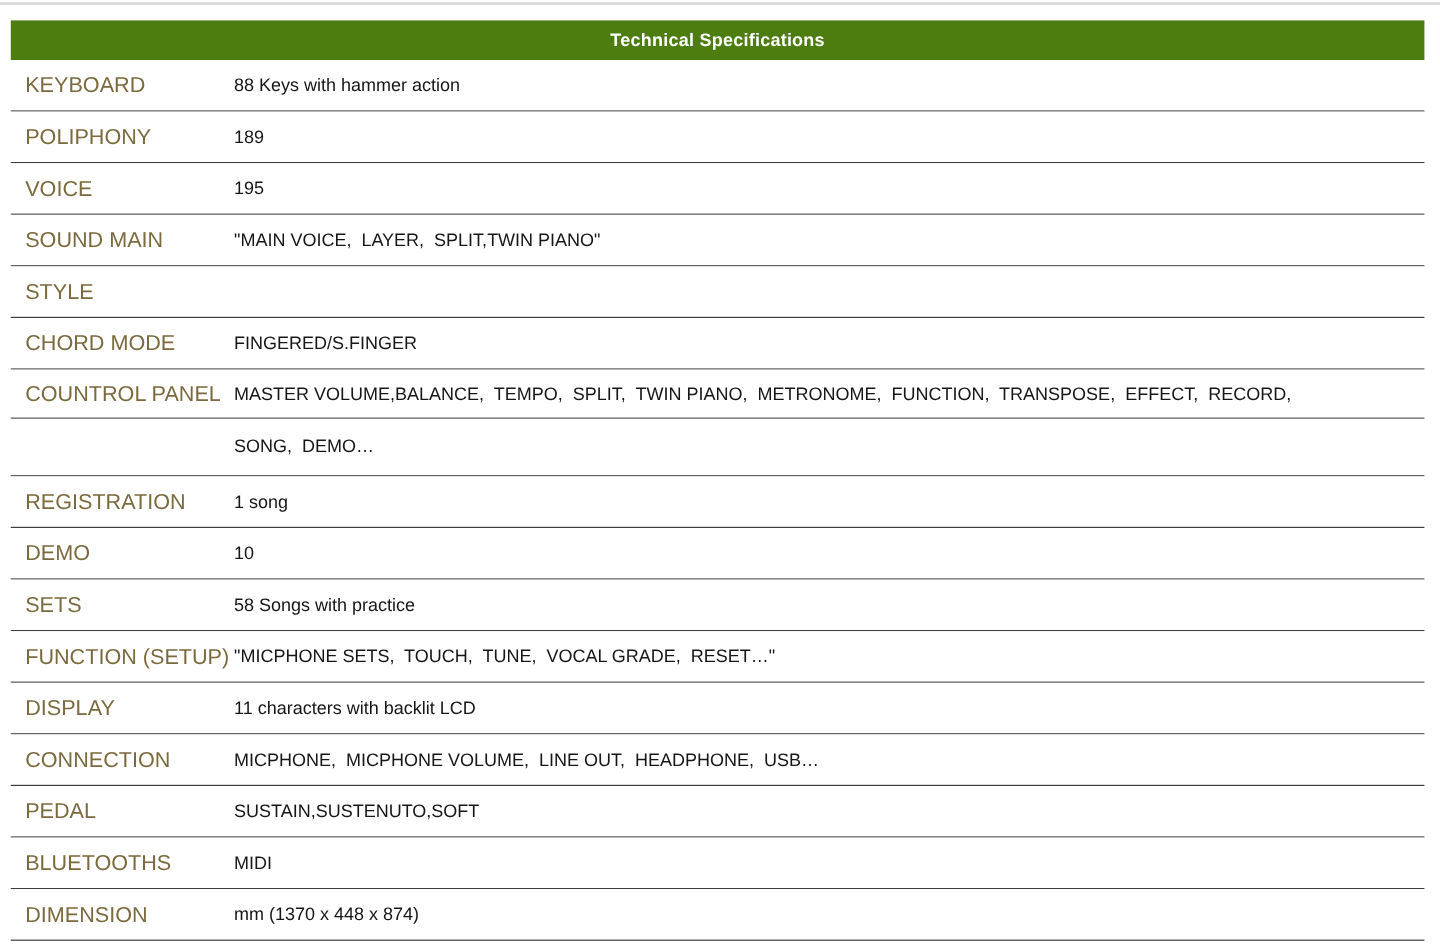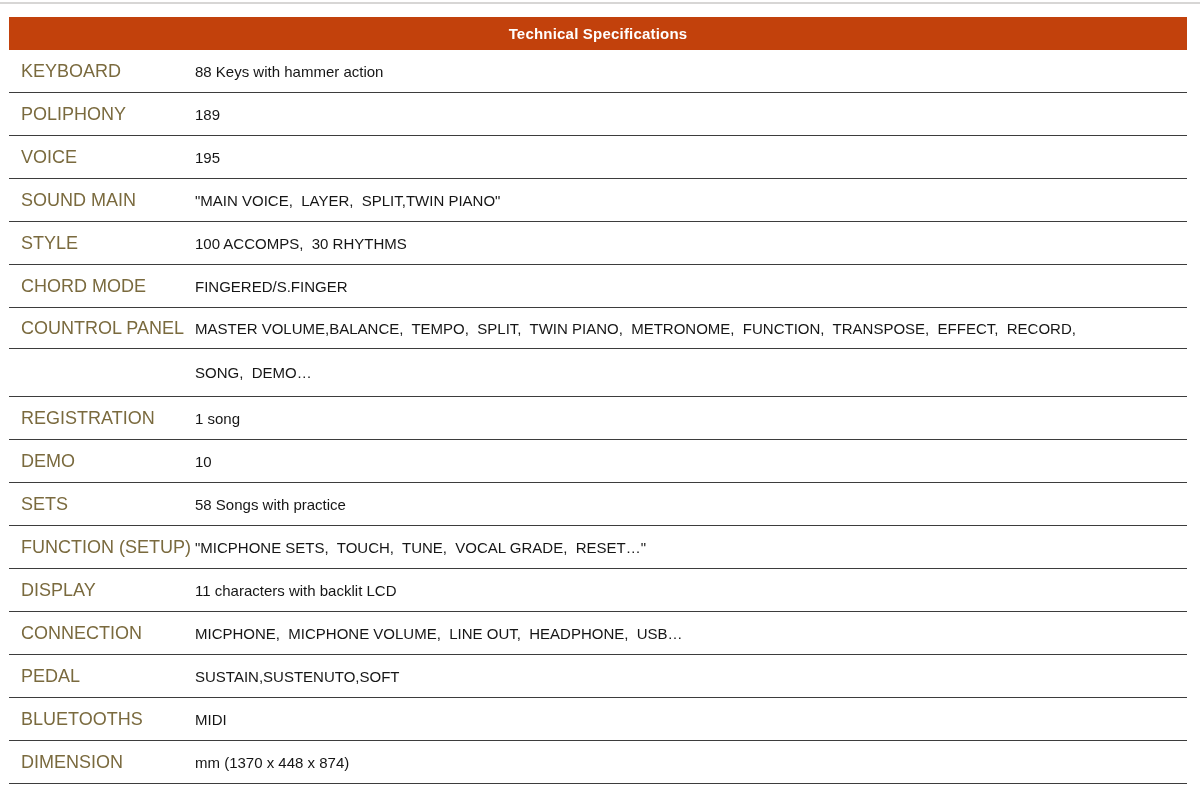--- a/index.html
+++ b/index.html
@@ -24,21 +24,21 @@
     background: #d7d6d5;
   }
   .spec-container {
     position: absolute;
     left: 9px;
     top: 17px;
     width: 1178px;
   }
   .spec-header {
     height: 33px;
-    background: #c2410c;
+    background: #4d7c0f;
     color: #ffffff;
     font-size: 15px;
     font-weight: bold;
     display: flex;
     align-items: center;
     justify-content: center;
     letter-spacing: 0.2px;
   }
   .spec-row {
     display: flex;
@@ -93,21 +93,20 @@
       <div class="spec-value">195</div>
     </div>
 
     <div class="spec-row">
       <div class="spec-label">SOUND MAIN</div>
       <div class="spec-value">"MAIN VOICE,  LAYER,  SPLIT,TWIN PIANO"</div>
     </div>
 
     <div class="spec-row">
       <div class="spec-label">STYLE</div>
-      <div class="spec-value">100 ACCOMPS,  30 RHYTHMS</div>
     </div>
 
     <div class="spec-row">
       <div class="spec-label">CHORD MODE</div>
       <div class="spec-value">FINGERED/S.FINGER</div>
     </div>
 
     <div class="spec-row h40">
       <div class="spec-label">COUNTROL PANEL</div>
       <div class="spec-value">MASTER VOLUME,BALANCE,  TEMPO,  SPLIT,  TWIN PIANO,  METRONOME,  FUNCTION,  TRANSPOSE,  EFFECT,  RECORD,</div>

